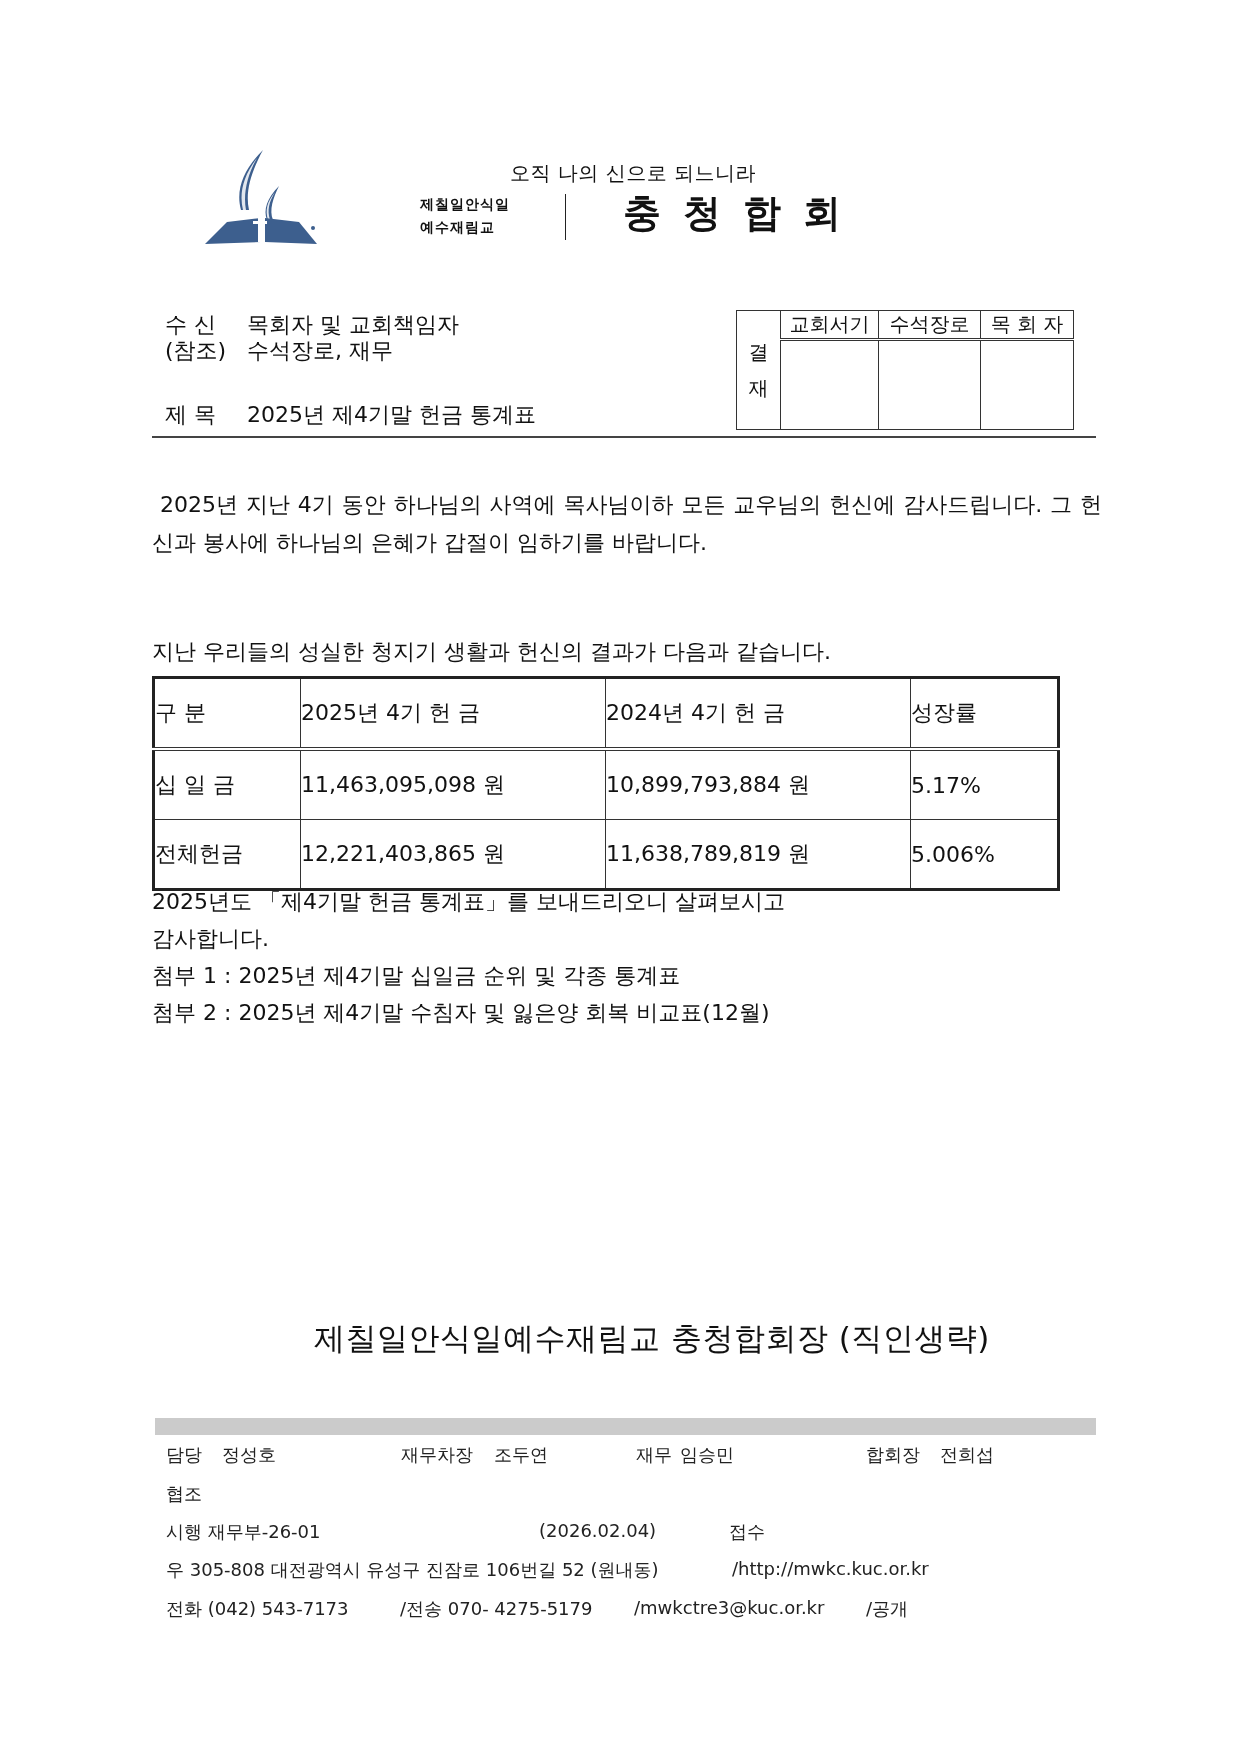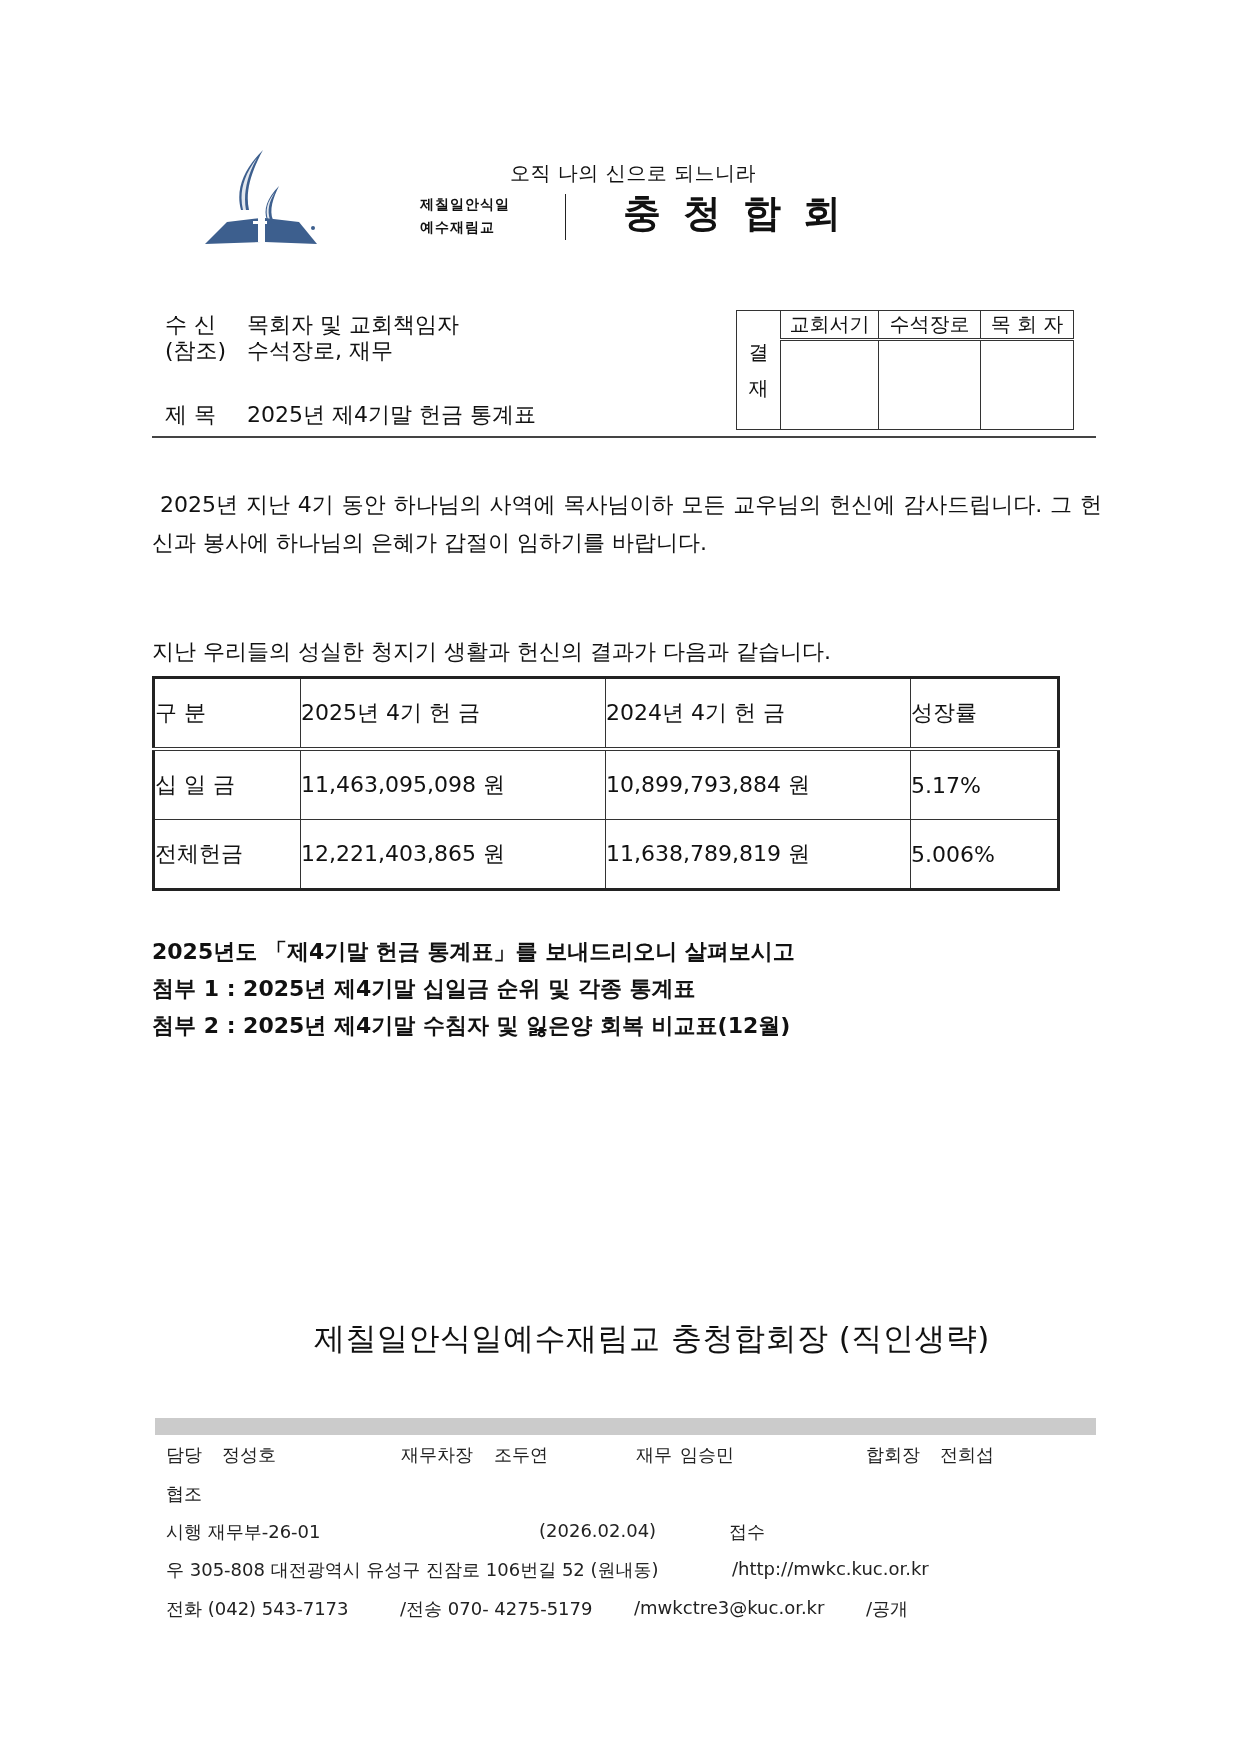--- a/index.html
+++ b/index.html
@@ -31,21 +31,21 @@
   
   .para { left:152px; width:950px; font-size:22px; line-height:38px; text-align:justify; }
   .p1 { top:486px; text-indent:8px; }
   .p2 { top:633px; }
 
   .stats { left:152px; top:676px; border-collapse:collapse; font-size:22px; border:3px solid #222; }
   .stats td { border:1.5px solid #333; height:68px; padding:0; }
   .stats tr.head td { border-bottom:4px double #333; }
   .stats .col0 { width:145px; } .stats .col1 { width:304px; } .stats .col2 { width:304px; } .stats .col3 { width:146px; }
 
-  .closing { left:152px; top:933px; font-size:22px; line-height:37px;font-weight:bold; }
+  .closing { left:152px; top:883px; font-size:22px; line-height:37px; }
 
   .signature { left:0; width:1240px; top:1318px; text-align:center; font-size:31px; letter-spacing:0.5px;margin-left:32px; }
 
   
   .grey-bar { left:155px; top:1418px; width:941px; height:17px; background:#cbcbcb; }
   .foot { left:166px; font-size:18px; color:#222; }
   .f1 { top:1443px; } .f2 { top:1482px; } .f3 { top:1520px; } .f4 { top:1558px; } .f5 { top:1597px; }
   .foot span { position:absolute; white-space:nowrap; }
 </style>
 </head>
@@ -124,20 +124,21 @@
     <td>전체헌금</td>
     <td>12,221,403,865 원</td>
     <td>11,638,789,819 원</td>
     <td>5.006%</td>
   </tr>
 </tbody>
   </table>
 
 <div class="abs closing">
   <div>2025년도 「제4기말 헌금 통계표」를 보내드리오니 살펴보시고</div>
+  <div>감사합니다.</div>
   <div>첨부 1 : 2025년 제4기말 십일금 순위 및 각종 통계표</div>
   <div>첨부 2 : 2025년 제4기말 수침자 및 잃은양 회복 비교표(12월)</div>
 </div>
 
 <div class="abs signature">제칠일안식일예수재림교 충청합회장 (직인생략)</div>
 
 <div class="abs grey-bar"></div>
 
 <div class="abs foot f1">
   <span style="left:0">담당</span>

